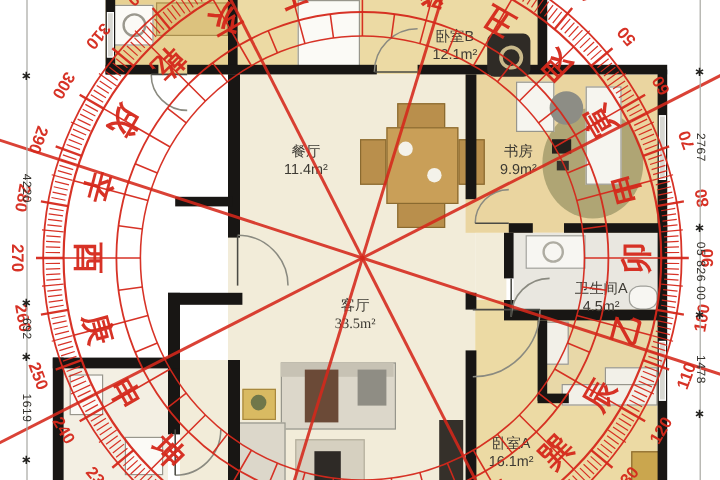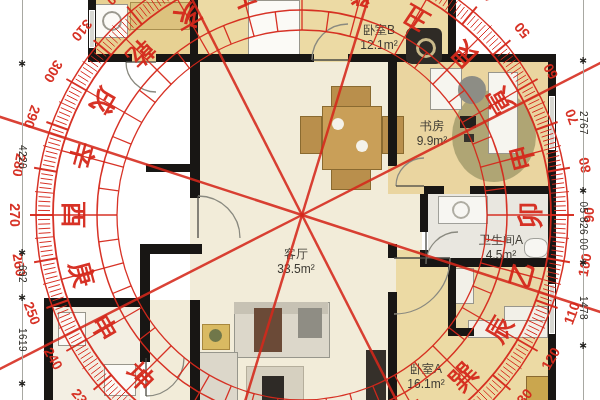--- a/index.html
+++ b/index.html
@@ -116,21 +116,25 @@
         <line x1="146" y1="358" x2="146" y2="396" stroke="#4a4a44"></line>
       <path d="M426,264 A32,32 0 0 1 458,232"></path>
         <line x1="426" y1="232" x2="426" y2="264" stroke="#4a4a44"></line>
       <path d="M396,186 A28,28 0 0 1 424,158"></path>
         <line x1="396" y1="186" x2="424" y2="186" stroke="#4a4a44"></line>
       <path d="M126,62 A30,30 0 0 0 156,92"></path>
         <line x1="126" y1="62" x2="156" y2="62" stroke="#4a4a44"></line>
     </g>
   </svg>
 
-  <div class="room-label" style="left:296px;top:262px;">
+  <div class="room-label" style="left:255px;top:134px;">
+    <div>餐厅</div>
+    <div>11.4m²</div>
+  </div>
+  <div class="room-label" style="left:296px;top:262px;font-family:Liberation Serif, serif;">
     <div>客厅</div>
     <div>33.5m²</div>
   </div>
   <div class="room-label" style="left:379px;top:38px;">
     <div>卧室B</div>
     <div>12.1m²</div>
   </div>
   <div class="room-label" style="left:432px;top:134px;">
     <div>书房</div>
     <div>9.9m²</div>

